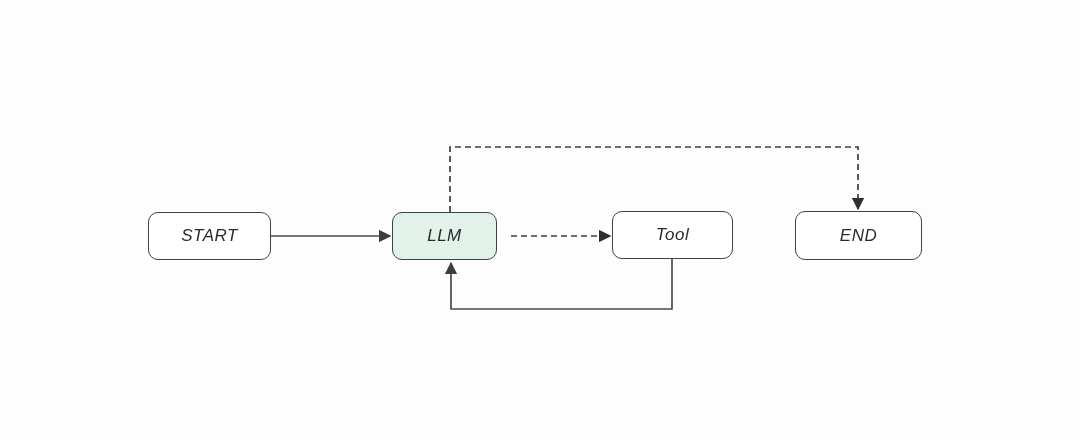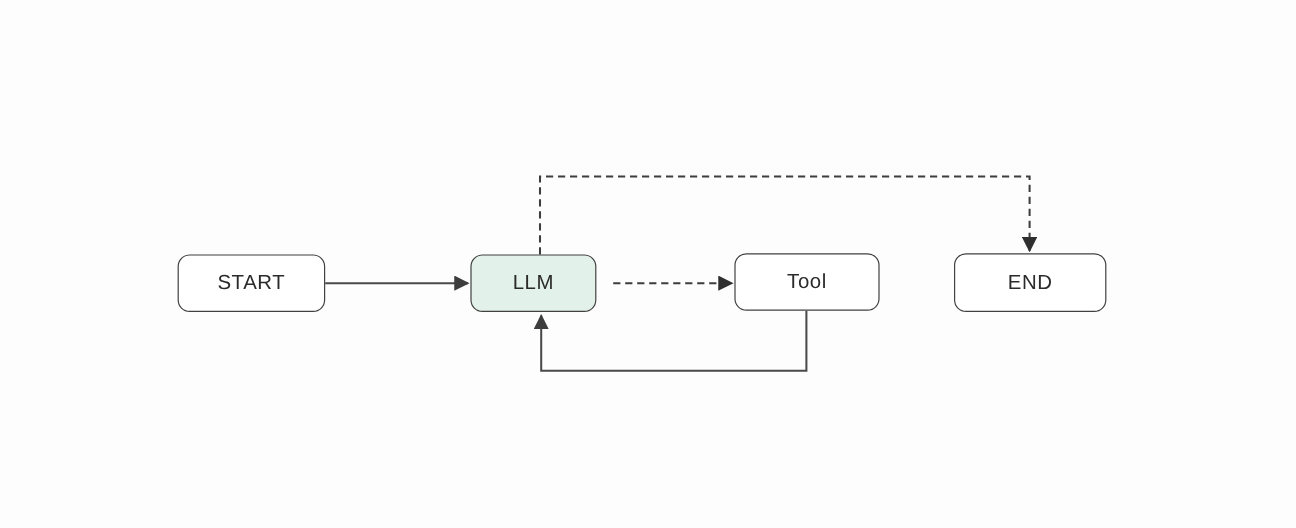--- a/index.html
+++ b/index.html
@@ -37,20 +37,21 @@
     box-sizing: border-box;
     background: #ffffff;
     border: 1.6px solid #414141;
     border-radius: 10px;
     display: flex;
     align-items: center;
     justify-content: center;
     font-size: 17px;
     letter-spacing: 0.5px;
     color: #2b2b2b;
+    font-style: italic;
   }
   .node.highlighted {
     background: #e2f1e9;
   }
   .node-start { left: 148px; top: 212px; width: 123px; height: 48px; }
   .node-llm   { left: 392px; top: 212px; width: 105px; height: 48px; }
   .node-tool  { left: 612px; top: 211px; width: 121px; height: 48px; }
   .node-end   { left: 795px; top: 211px; width: 127px; height: 49px; }
 </style>
 </head>

